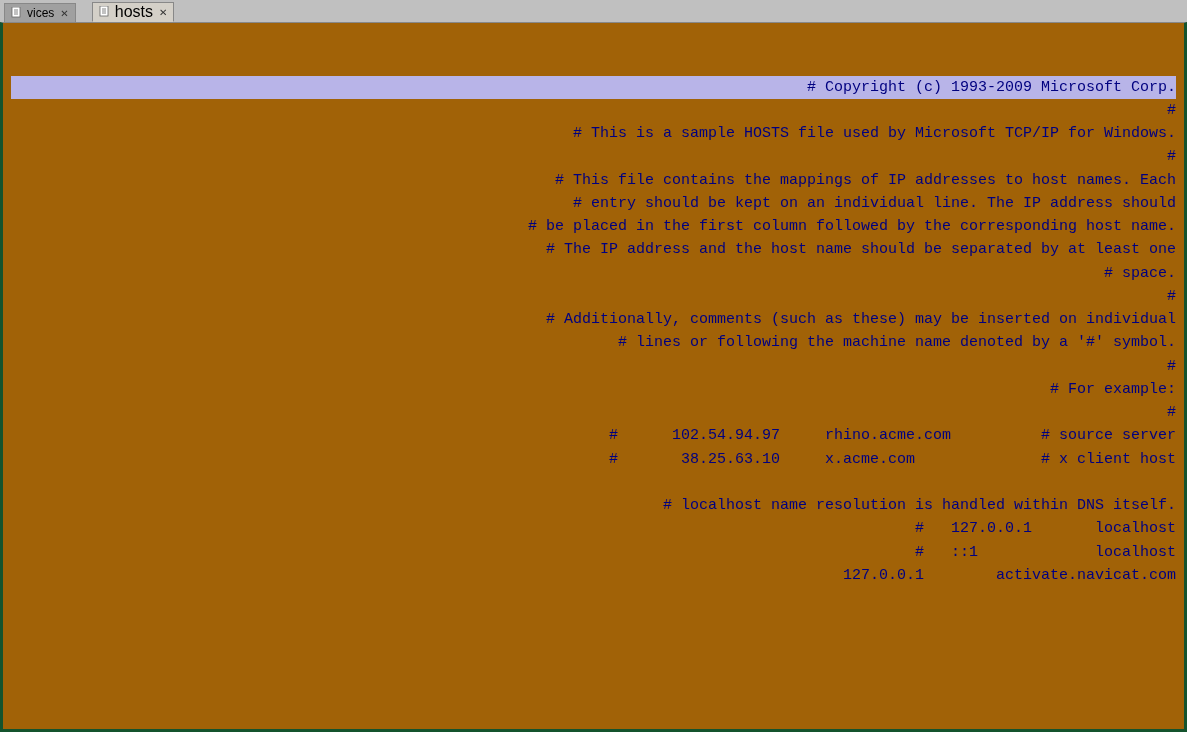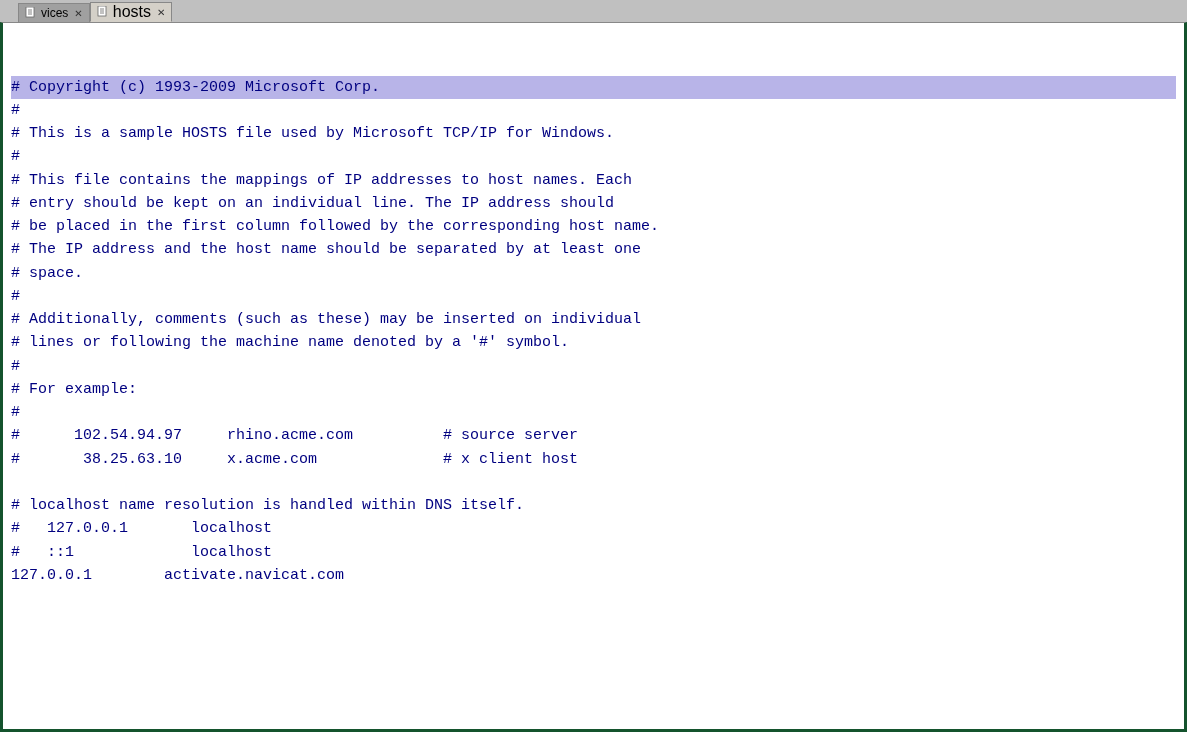--- a/index.html
+++ b/index.html
@@ -15,22 +15,22 @@
       width: 1187px;
       height: 732px;
       overflow: hidden;
     }
 
     .title-bar {
       display: flex;
       align-items: center;
       background: #c0c0c0;
       height: 22px;
-      padding: 2px 18px;
-      gap: 0;
+      padding: 2px 4px;
+      gap: 16px;
     }
 
     .tab {
       display: flex;
       align-items: center;
       height: 20px;
       padding: 2px 6px;
       background: #c0c0c0;
       border: 1px solid #888;
       border-bottom: none;
@@ -63,26 +63,27 @@
       justify-content: center;
     }
 
     .tab-close {
       font-size: 10px;
       color: #333;
       margin-left: 2px;
     }
 
     .content-area {
-      background: #ffffff;
+      background: #a16207;
       border: 3px solid #14532d;
       border-top: 1px solid #888;
       height: calc(732px - 22px);
       overflow: auto;
       padding: 4px 0;
+      text-align: right;
     }
 
     .code-content {
       color: #000080;
       font-family: 'Courier New', Courier, monospace;
       font-size: 15px;
       line-height: 1.55;
       padding: 2px 8px;
       white-space: pre;
     }

